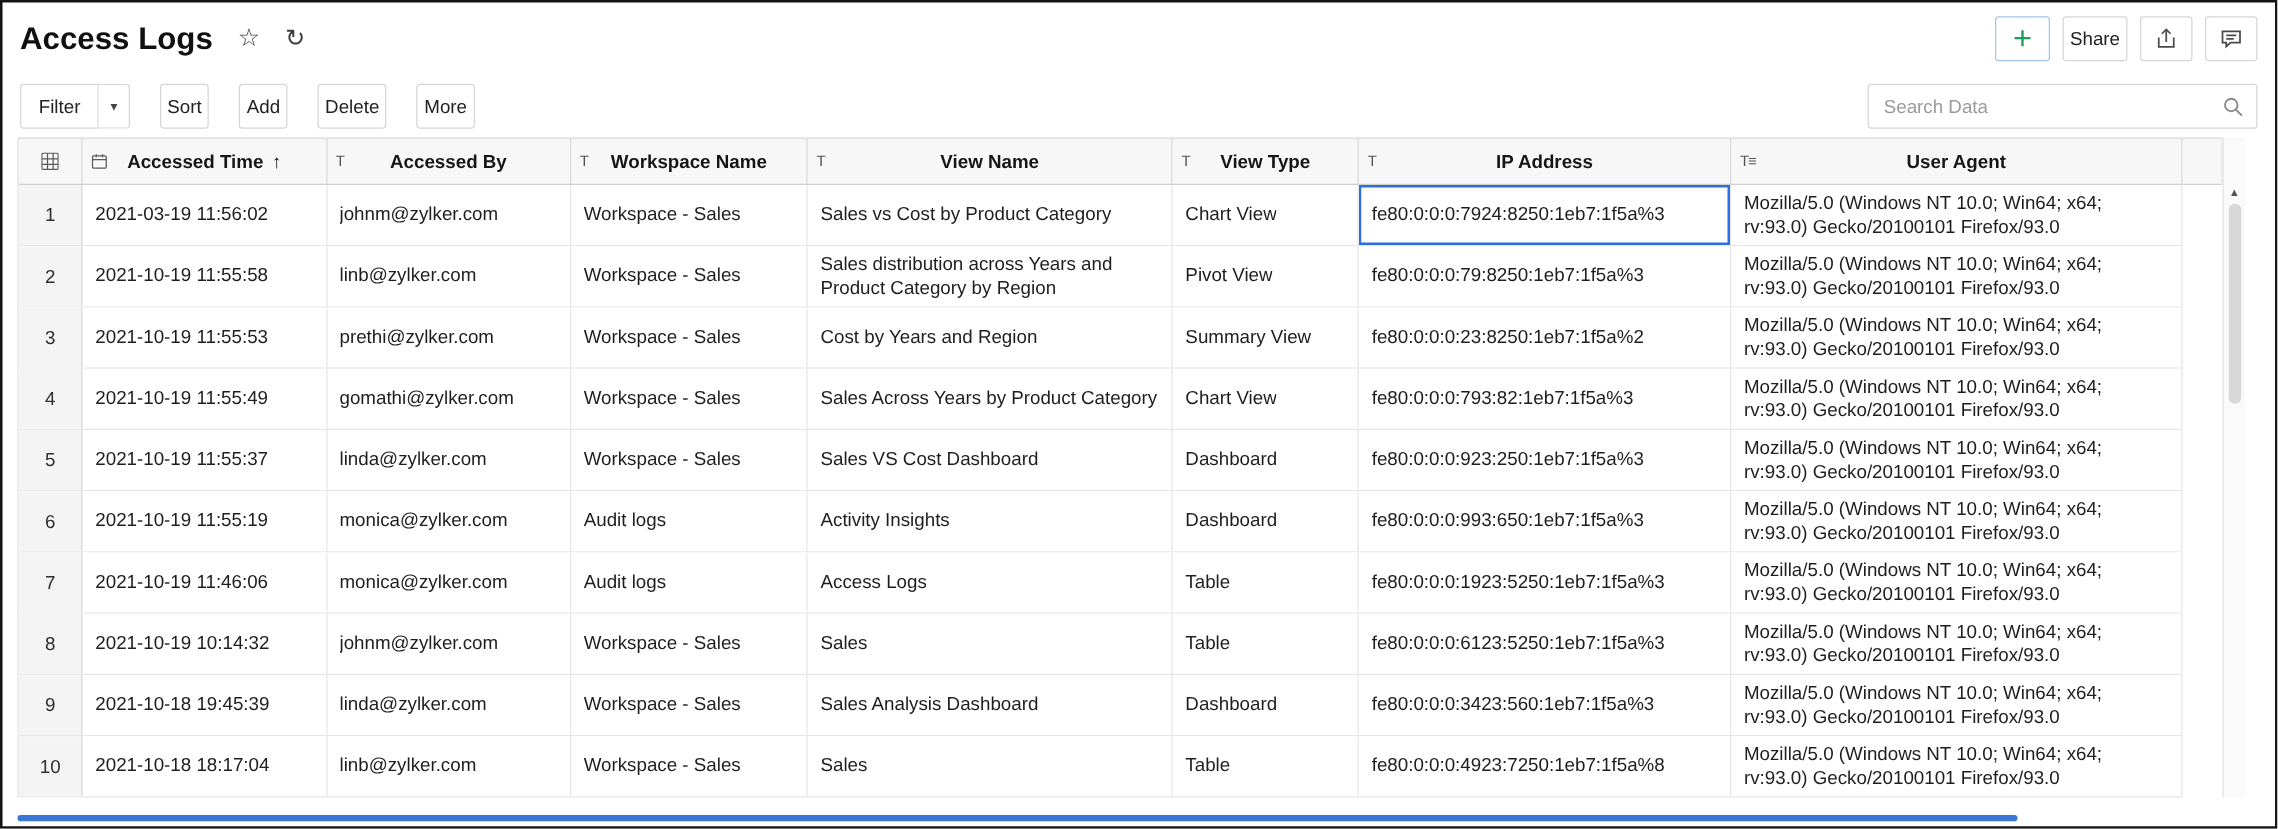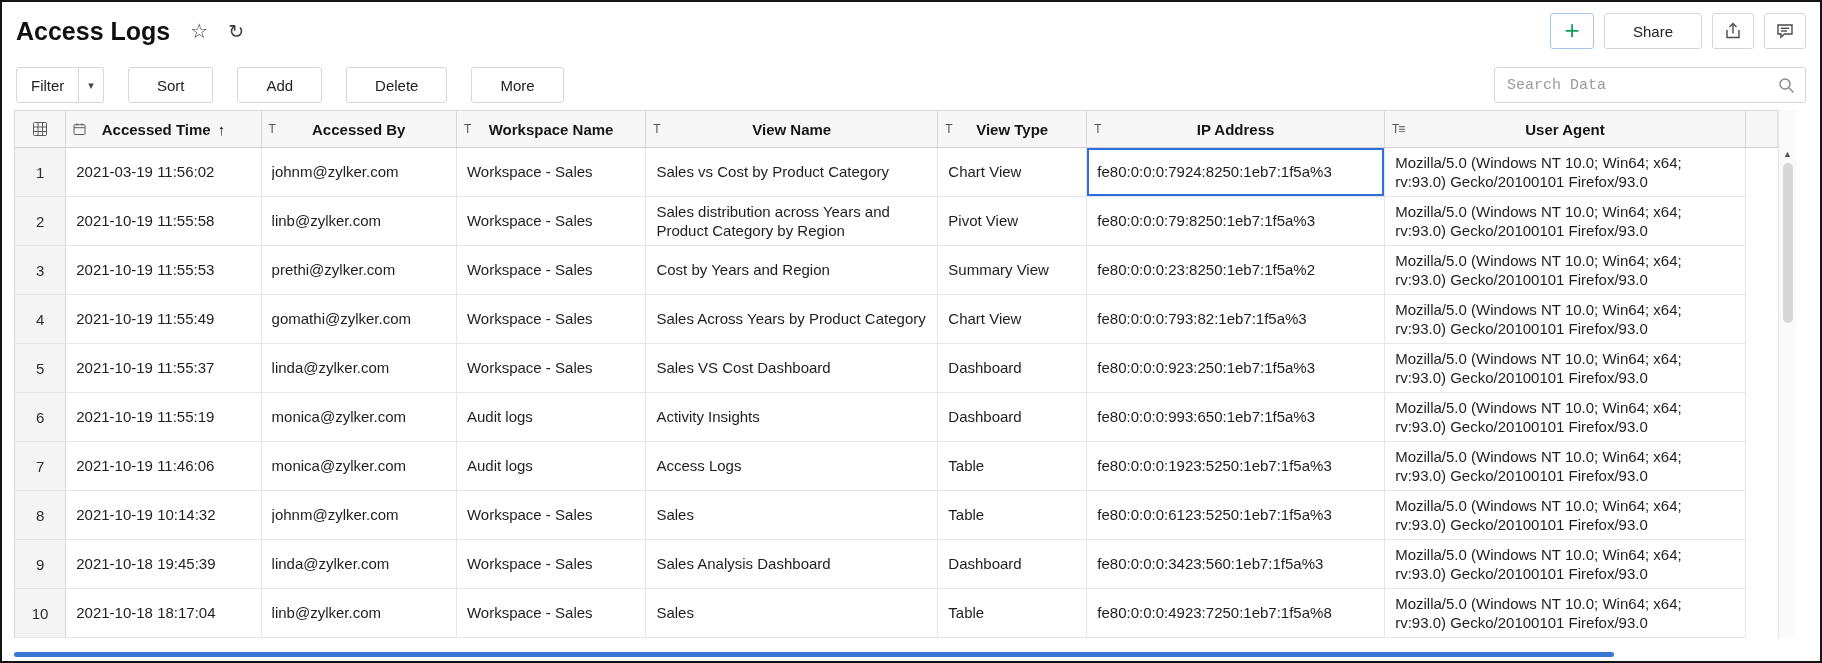--- a/index.html
+++ b/index.html
@@ -16,37 +16,37 @@
   
   .topbar { height: 58px; display: flex; align-items: center; justify-content: space-between; padding: 0 14px; }
   .topbar-left { display: flex; align-items: center; gap: 20px; }
   .title { font-size: 25px; font-weight: 700; margin: 0; color: #101010; }
   .tb-icon { font-size: 20px; color: #3d3d3d; cursor: pointer; line-height: 1; }
   .tb-icon.refresh { font-size: 19px; }
   .topbar-right { display: flex; align-items: center; gap: 10px; }
   .btn {
     background: #fff; border: 1px solid #d6d6d6; border-radius: 3px;
     height: 36px; font-size: 15px; color: #222; font-family: inherit;
-    cursor: pointer; display: flex; align-items: center; padding: 0 28px;
+    cursor: pointer; display: flex; align-items: center; padding: 0 5px;
   }
   .plus-btn { padding: 0; width: 44px; justify-content: center; border-color: #a3c4ec; }
   .plus-glyph { color: #17a05c; font-size: 26px; font-weight: 400; line-height: 1; margin-top: -3px; }
   .icon-btn { padding: 0; width: 42px; justify-content: center; }
   
   .toolbar { height: 50px; display: flex; align-items: center; justify-content: space-between; padding: 0 14px; }
   .toolbar-left { display: flex; align-items: center; gap: 24px; }
   .split-btn { display: flex; }
   .split-main { border-radius: 3px 0 0 3px; padding: 0 14px; }
   .split-caret { border-radius: 0 3px 3px 0; border-left: none; padding: 0 9px; }
   .caret { font-size: 11px; color: #444; }
   .search-box {
     width: 312px; height: 36px; border: 1px solid #d6d6d6; border-radius: 3px;
     display: flex; align-items: center; padding: 0 10px; background: #fff;
   }
-  .search-input { flex: 1; border: none; outline: none; font-size: 15px; font-family: Liberation Mono, monospace; color: #a16207; background: transparent; }
+  .search-input { flex: 1; border: none; outline: none; font-size: 15px; font-family: Liberation Sans, sans-serif; color: #a16207; background: transparent; }
   .search-input::placeholder { color: #9b9b9b; }
   .search-icon { display: flex; align-items: center; }
   
   .table-area { display: flex; margin-left: 12px; align-items: stretch; }
   .grid { width: 1732px; border-left: 1px solid #d9d9d9; }
   .grid-header {
     display: flex; height: 38px; background: #f7f7f7;
     border-top: 1px solid #d9d9d9; border-bottom: 1px solid #cfcfcf;
   }
   .hcell {

